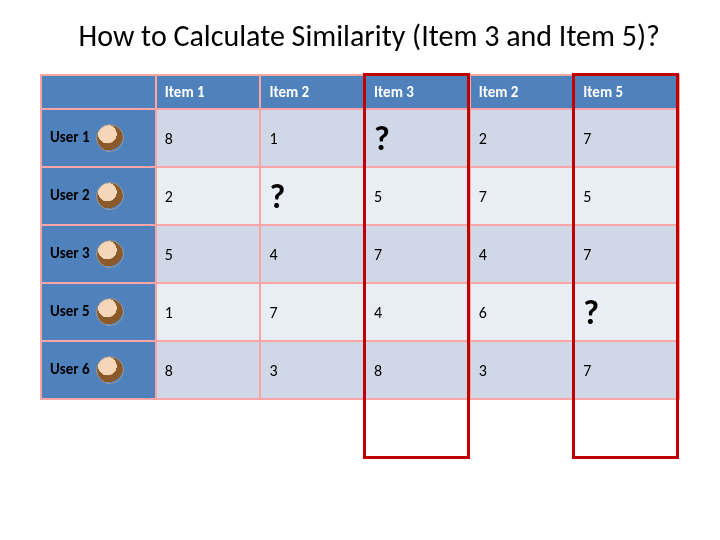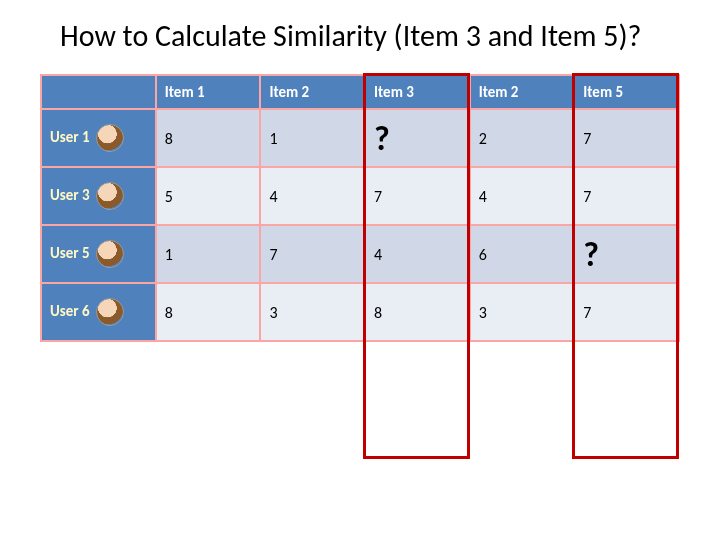--- a/index.html
+++ b/index.html
@@ -6,21 +6,21 @@
   body {
     margin: 0;
     width: 720px;
     height: 540px;
     background: #fff;
     font-family: Calibri, Arial, sans-serif;
     color: #000;
     position: relative;
   }
   .title {
-    text-align: left;
+    text-align: right;
     font-size: 30px;
     padding: 18px 60px 10px 60px;
     line-height: 1.2;
   }
   .table-wrap {
     position: relative;
     margin: 10px 40px 0 40px;
   }
   table {
     border-collapse: collapse;
@@ -38,21 +38,21 @@
   thead th {
     background: #4f81bd;
     color: #fff;
     font-weight: bold;
     height: 34px;
     font-size: 15px;
   }
   thead th.first { background: #4f81bd; }
   tbody td.rowlabel {
     background: #4f81bd;
-    color: #fef9c3;
+    color: #000000;
     font-weight: bold;
     font-size: 15px;
     position: relative;
     padding-left: 8px;
   }
   tbody tr:nth-child(odd) td.val { background: #d0d8e8; }
   tbody tr:nth-child(even) td.val { background: #e9edf4; }
   .avatar {
     display: inline-block;
     width: 28px;
@@ -104,20 +104,28 @@
     <tbody id="tbody">
         <tr>
           <td class="rowlabel"><span>User 1</span><span class="avatar"></span></td>
           <td class="val">8</td>
           <td class="val">1</td>
           <td class="val"><span class="qmark">?</span></td>
           <td class="val">2</td>
           <td class="val">7</td>
         </tr>
         <tr>
+          <td class="rowlabel"><span>User 2</span><span class="avatar"></span></td>
+          <td class="val">2</td>
+          <td class="val"><span class="qmark">?</span></td>
+          <td class="val">5</td>
+          <td class="val">7</td>
+          <td class="val">5</td>
+        </tr>
+        <tr>
           <td class="rowlabel"><span>User 3</span><span class="avatar"></span></td>
           <td class="val">5</td>
           <td class="val">4</td>
           <td class="val">7</td>
           <td class="val">4</td>
           <td class="val">7</td>
         </tr>
         <tr>
           <td class="rowlabel"><span>User 5</span><span class="avatar"></span></td>
           <td class="val">1</td>

